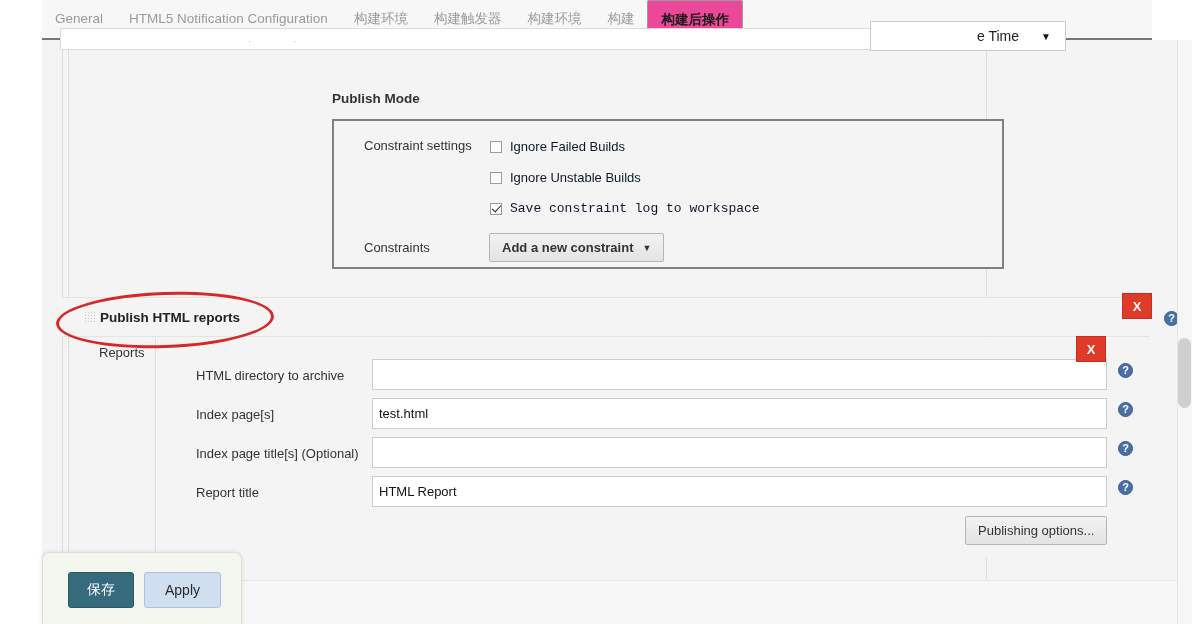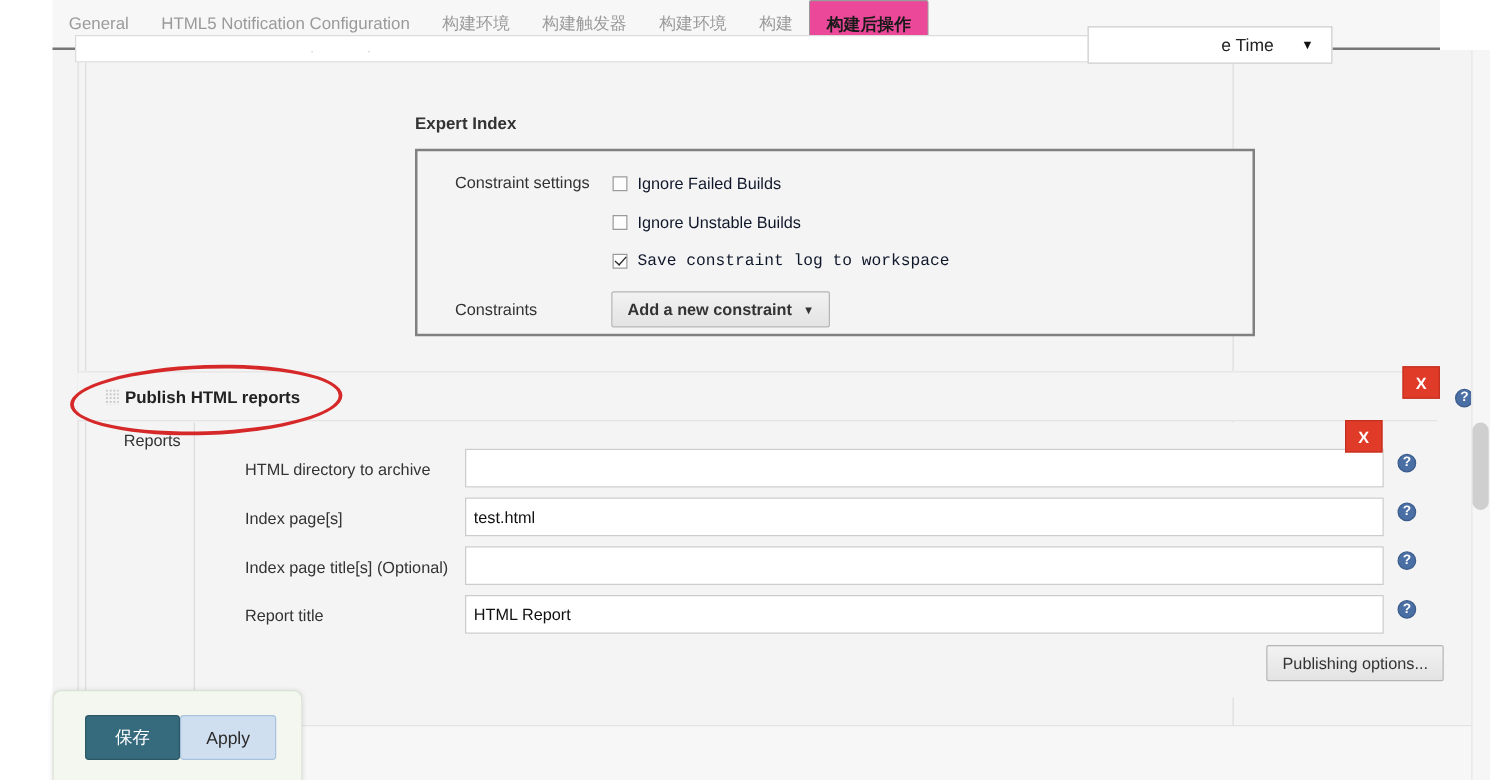--- a/index.html
+++ b/index.html
@@ -275,39 +275,39 @@
     width: 30px; height: 26px;
     line-height: 26px;
     text-align: center;
     border: 1px solid #c43020;
     box-sizing: border-box;
     cursor: pointer;
     z-index: 8;
   }
   .pubopt {
     position: absolute;
-    left: 965px; top: 516px; margin-left: 48px;
+    left: 965px; top: 516px;
   }
 
   
   .savebar {
     position: absolute;
     left: 42px; top: 552px;
     width: 198px; height: 72px;
     background: #f3f7f0;
     border: 1px solid #d9e3d4;
     border-bottom: none;
     border-radius: 7px 7px 0 0;
     box-shadow: 0 0 4px rgba(0,0,0,0.10);
     z-index: 12;
   }
   .btn-save {
     position: absolute;
     left: 25px; top: 19px;
-    width: 76px; height: 36px;
+    width: 66px; height: 36px;
     background: #366b7d;
     border: 1px solid #2c5866;
     border-radius: 3px;
     color: #ffffff;
     font-size: 14px;
     cursor: pointer;
     font-family: "Liberation Sans", sans-serif;
   }
   .btn-apply {
     position: absolute;
@@ -374,21 +374,21 @@
       </div>
   </div>
 
   <div class="ghostbox"></div>
   <div class="ghostdots">··</div>
   <div class="topsel">
     <span class="txt">e Time</span>
     <span class="car">▼</span>
   </div>
 
-  <div class="expert-title">Expert Index</div>
+  <div class="expert-title">Publish Mode</div>
   <div class="expert-box"></div>
   <div class="cs-label">Constraint settings</div>
 
   <div class="chk-row" style="top:139px;">
     <span class="cbx"></span>
     <span>Ignore Failed Builds</span>
   </div>
   <div class="chk-row" style="top:170px;">
     <span class="cbx"></span>
     <span>Ignore Unstable Builds</span>

